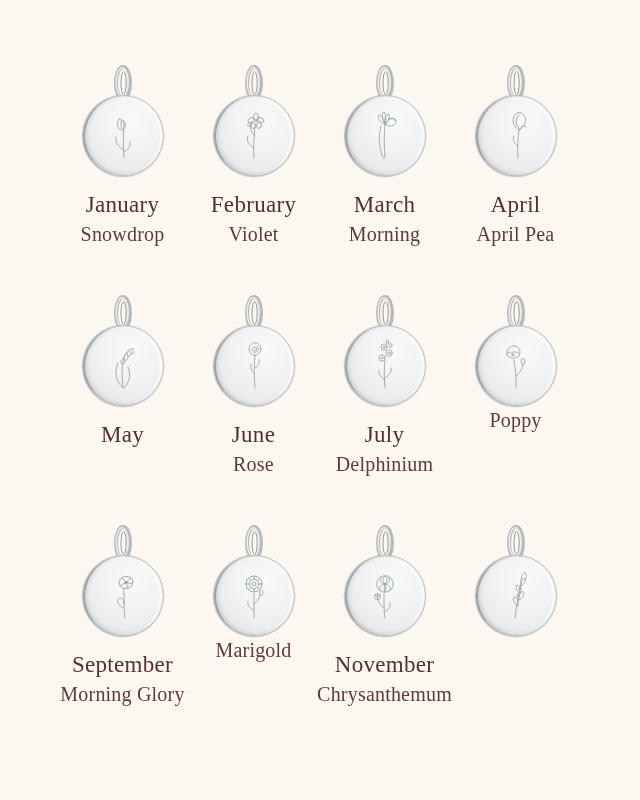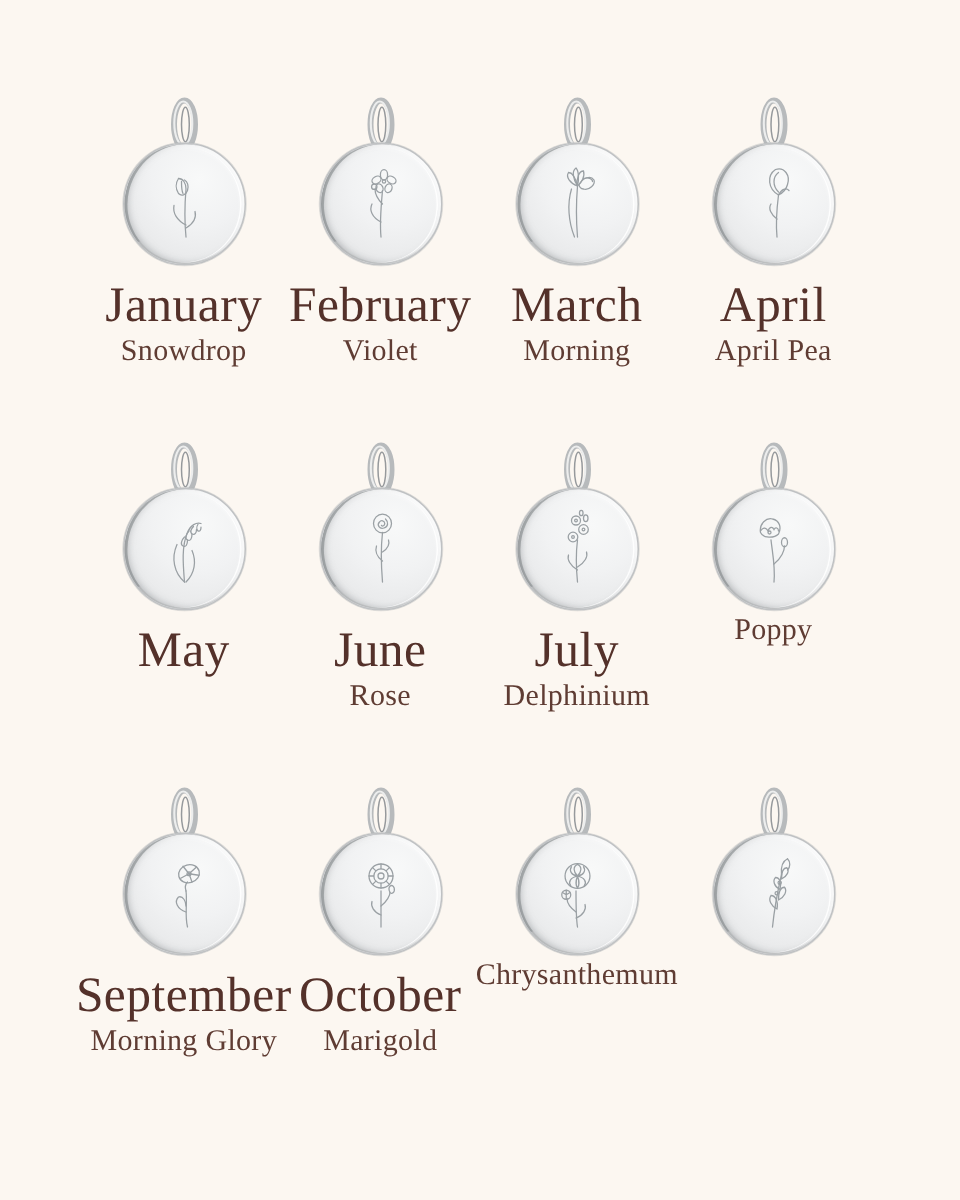--- a/index.html
+++ b/index.html
@@ -49,21 +49,21 @@
   }
   .disc::after{
     content:"";position:absolute;inset:1.5px;border-radius:50%;
     border-right:1.4px solid rgba(255,255,255,0.85);
     transform:rotate(10deg);
   }
   .engraving{width:44px;height:58px;margin-top:-3px;}
   .caption{display:flex;flex-direction:column;align-items:center;}
   .month{
     margin-top:13px;
-    font-size:33px;line-height:31px;letter-spacing:0.3px;
+    font-size:23px;line-height:31px;letter-spacing:0.3px;
     color:var(--month-color);white-space:nowrap;text-align:center;
   }
   .flower{
     font-size:20px;line-height:28px;letter-spacing:0.2px;
     color:var(--flower-color);white-space:nowrap;
   }
 </style>
 </head>
 <body>
 
@@ -314,21 +314,20 @@
             <path d="M22,38 C26,35 28,31 28,29"></path>
             <path d="M28,29 C26,25 29.5,22.5 30.8,26 C31.5,29 29,30.5 28,29"></path>
             <circle cx="22" cy="18" r="8"></circle>
             <circle cx="22" cy="18" r="4.8"></circle>
             <circle cx="22" cy="18" r="2"></circle>
             <path d="M22,10 L22,13.2 M27.6,12.4 L25.4,14.6 M30,18 L26.8,18 M27.6,23.6 L25.4,21.4 M22,26 L22,22.8 M16.4,23.6 L18.6,21.4 M14,18 L17.2,18 M16.4,12.4 L18.6,14.6"></path>
           </svg>
       </div>
     </div>
     <figcaption class="caption">
-      <div class="month">October</div>
       <div class="flower">Marigold</div>
     </figcaption>
   </figure>
 
   <figure class="cell">
     <div class="pendant">
       <svg class="bail" width="24" height="42" viewBox="0 0 24 42">
         <ellipse cx="12" cy="19" rx="7" ry="16" fill="none" stroke="#b7babc" stroke-width="4"></ellipse>
         <ellipse cx="11.2" cy="18.2" rx="6" ry="14.5" fill="none" stroke="#eceded" stroke-width="1.4"></ellipse>
         <ellipse cx="12.6" cy="19" rx="2.6" ry="11.5" fill="none" stroke="#96999c" stroke-width="1"></ellipse>
@@ -340,20 +339,21 @@
             <path d="M21,46 C26,44 28,40 27,37"></path>
             <path d="M21,42 C17,39 15,36 15,33"></path>
             <circle cx="14.5" cy="30.5" r="3"></circle>
             <path d="M14.5,30.5 L14.5,27.5 M14.5,30.5 L17,29 M14.5,30.5 L12,29 M14.5,30.5 L14.5,33.5"></path>
             <circle cx="22" cy="18" r="8.3"></circle>
             <path d="M22,18 C19,15 19,11.5 22,10.2 M22,18 C25,15 25,11.5 22,10.2 M22,18 C18,17.5 16.2,14.5 18,11.8 M22,18 C26,17.5 27.8,14.5 26,11.8 M22,18 C17.3,19 15.6,22 17.5,24.5 M22,18 C26.7,19 28.4,22 26.5,24.5 M22,18 C20.5,22 21.2,25 22,26 M22,18 C23.5,22 22.8,25 22,26"></path>
           </svg>
       </div>
     </div>
     <figcaption class="caption">
+      <div class="month">November</div>
       <div class="flower">Chrysanthemum</div>
     </figcaption>
   </figure>
 
   <figure class="cell">
     <div class="pendant">
       <svg class="bail" width="24" height="42" viewBox="0 0 24 42">
         <ellipse cx="12" cy="19" rx="7" ry="16" fill="none" stroke="#b7babc" stroke-width="4"></ellipse>
         <ellipse cx="11.2" cy="18.2" rx="6" ry="14.5" fill="none" stroke="#eceded" stroke-width="1.4"></ellipse>
         <ellipse cx="12.6" cy="19" rx="2.6" ry="11.5" fill="none" stroke="#96999c" stroke-width="1"></ellipse>

